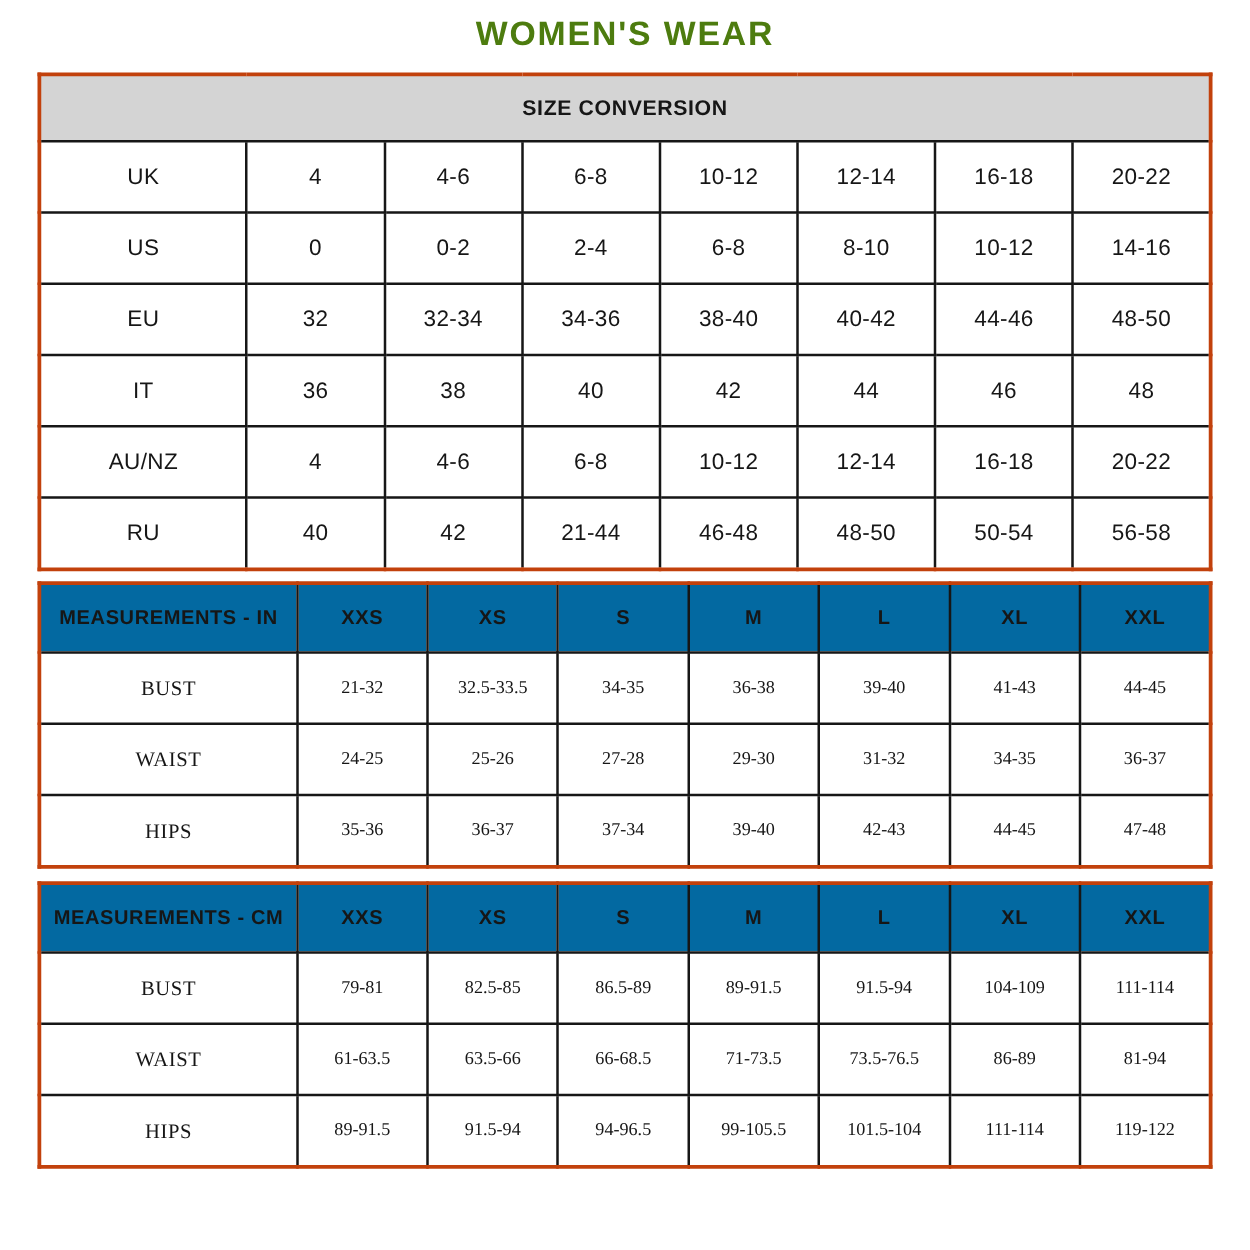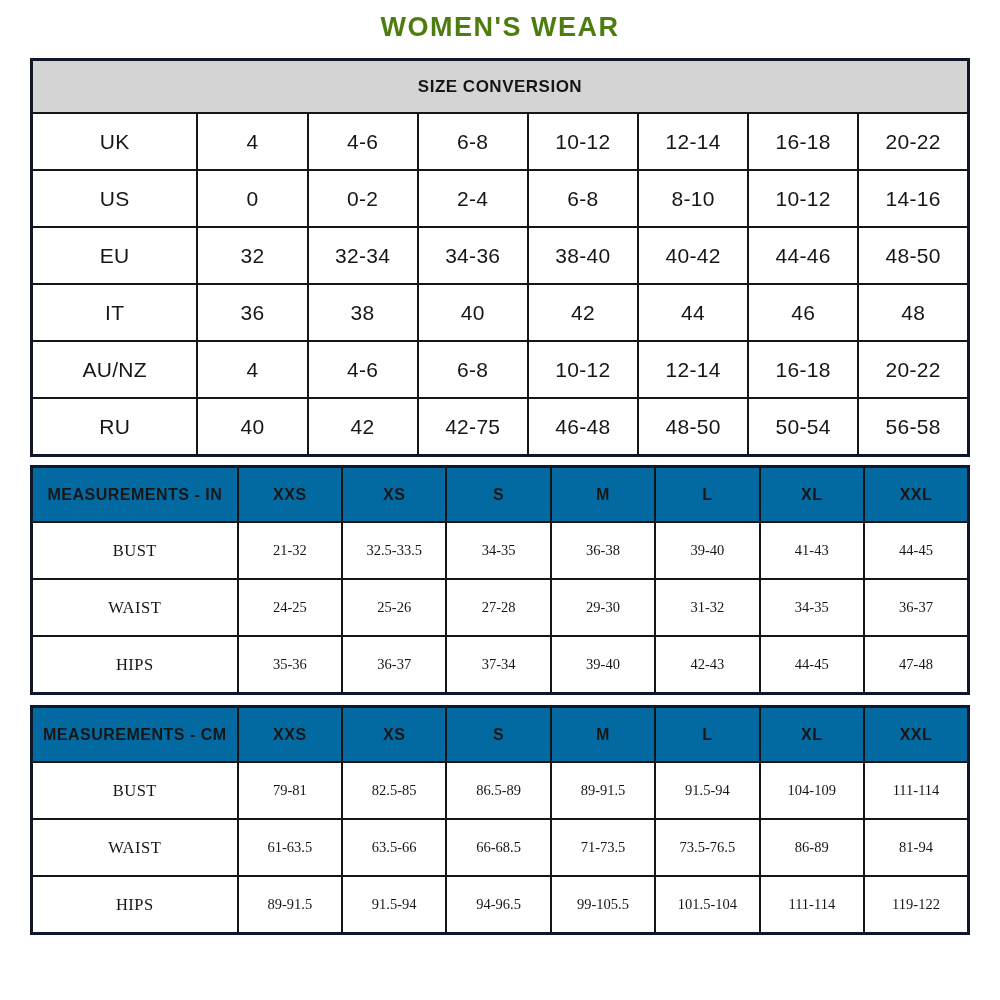--- a/index.html
+++ b/index.html
@@ -20,21 +20,21 @@
     font-size: 27px;
     font-weight: 700;
     letter-spacing: 1.5px;
     margin: 0 0 15px 0;
     color: #4d7c0f;
   }
   table {
     width: 100%;
     border-collapse: collapse;
     table-layout: fixed;
-    border: 3px solid #0f172a;
+    border: 3px solid #c2410c;
   }
   td {
     border: 2px solid #161616;
     text-align: center;
     vertical-align: middle;
     padding: 0 2px;
     overflow: hidden;
     white-space: nowrap;
   }
   
@@ -47,21 +47,21 @@
     height: 51px;
   }
   .conv-table .header-row td {
     height: 55px;
     font-size: 16.5px;
     font-weight: 400;
     letter-spacing: 0.5px;
   }
   .conv-table .data-row td {
     height: 55px;
-    font-size: 21px;
+    font-size: 18px;
     letter-spacing: 0.3px;
   }
   
   .meas-table { margin-bottom: 10px; }
   .meas-table .header-row td {
     background: #0369a1;
     font-weight: 700;
     font-size: 16px;
     letter-spacing: 0.5px;
     height: 53px;
@@ -149,21 +149,21 @@
           <td class="value-cell">6-8</td>
           <td class="value-cell">10-12</td>
           <td class="value-cell">12-14</td>
           <td class="value-cell">16-18</td>
           <td class="value-cell">20-22</td>
         </tr>
         <tr class="data-row">
           <td class="label-cell">RU</td>
           <td class="value-cell">40</td>
           <td class="value-cell">42</td>
-          <td class="value-cell">42-75</td>
+          <td class="value-cell">21-44</td>
           <td class="value-cell">46-48</td>
           <td class="value-cell">48-50</td>
           <td class="value-cell">50-54</td>
           <td class="value-cell">56-58</td>
         </tr>
       </tbody>
   </table>
 
   <table class="meas-table">
     <colgroup>

